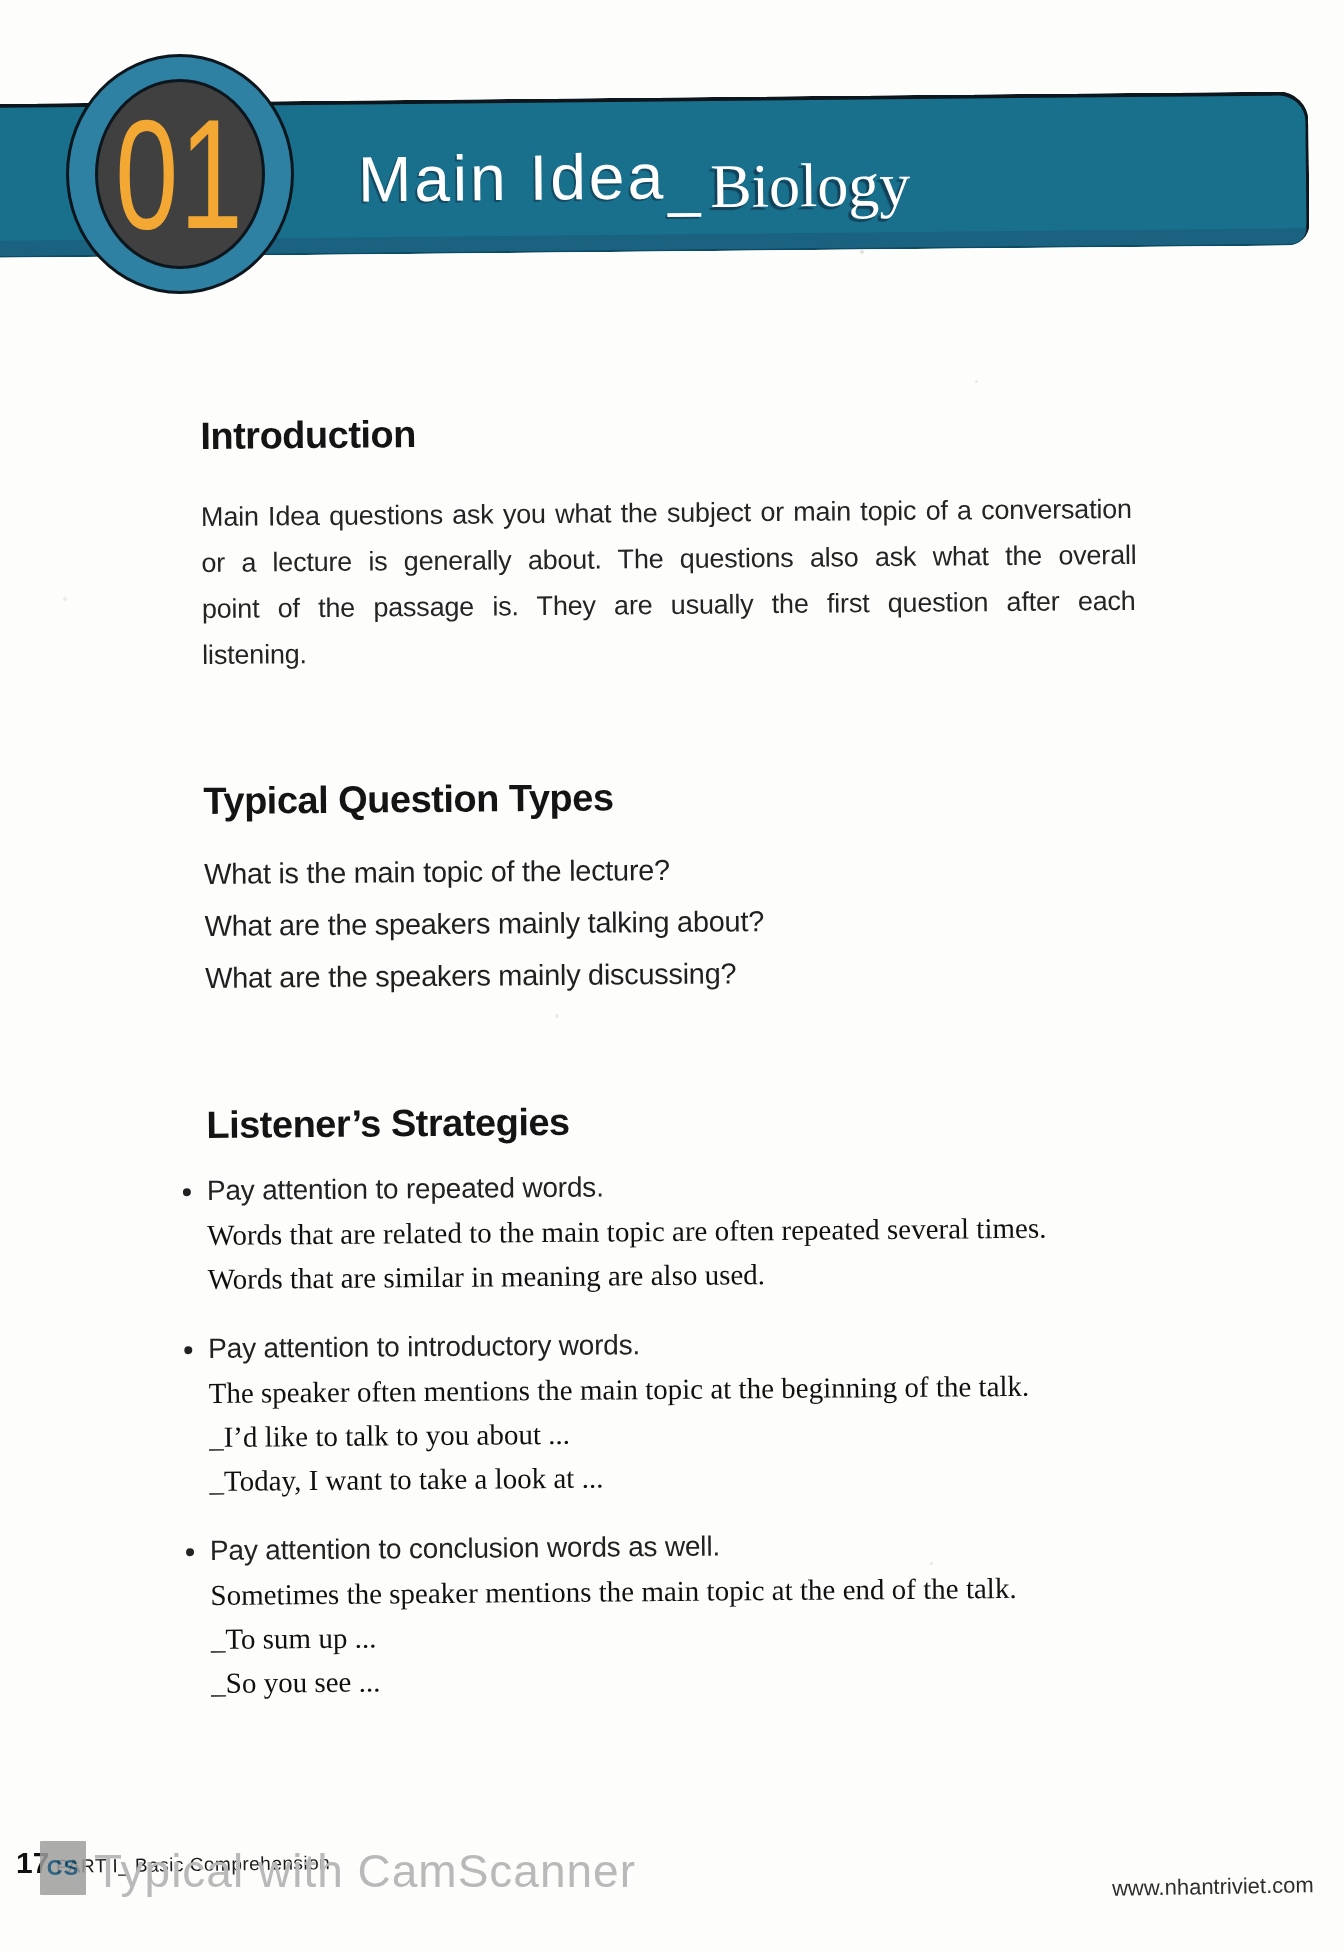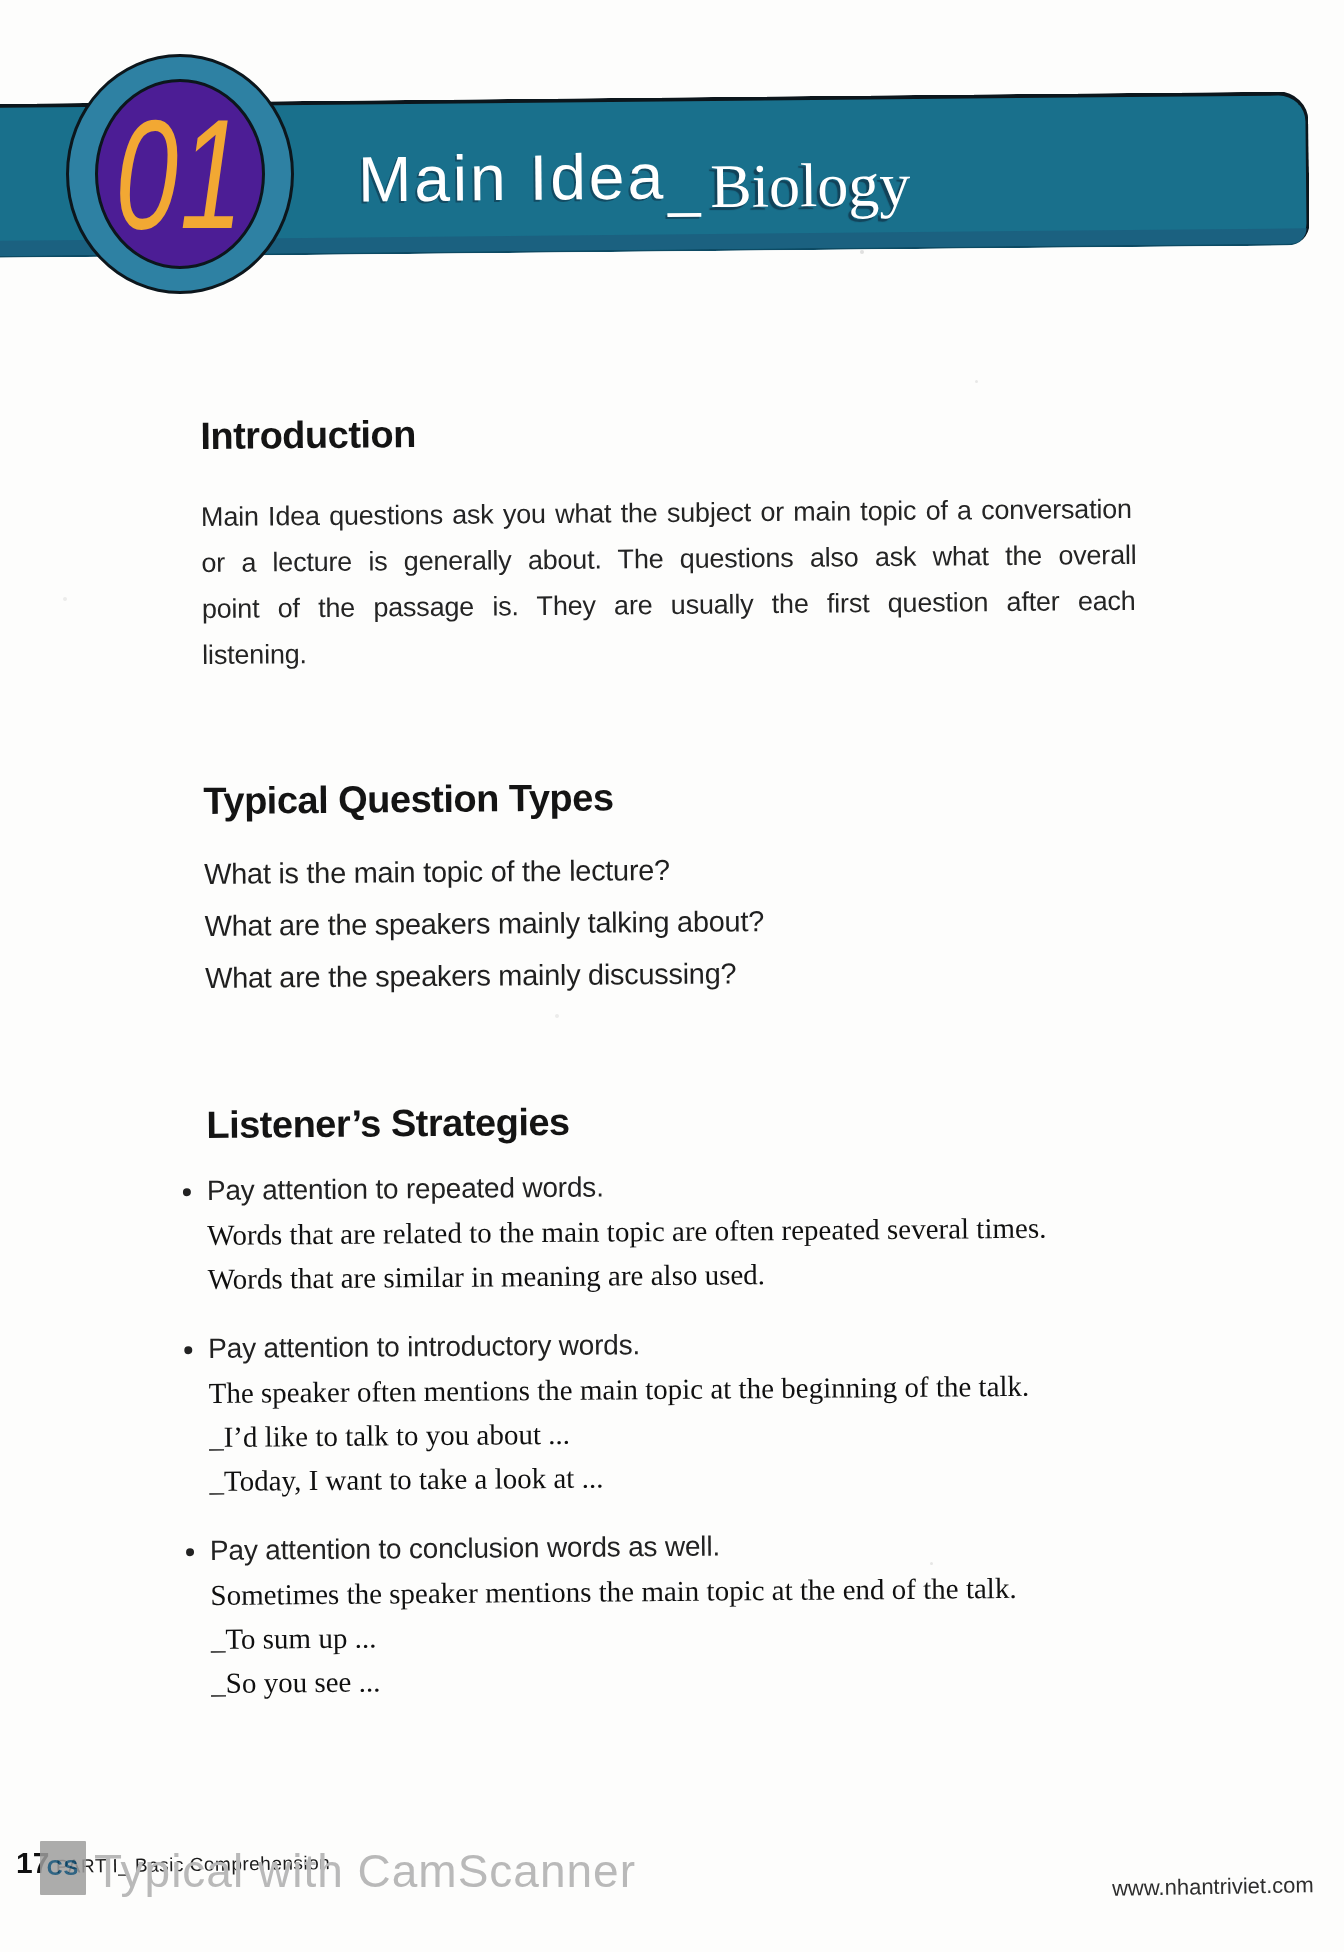--- a/index.html
+++ b/index.html
@@ -51,22 +51,22 @@
   
   .badge{
     position:absolute;left:66px;top:54px;
     width:222px;height:234px;
     background:#2e81a3;border:3px solid #0c161c;border-radius:50%;
     display:flex;align-items:center;justify-content:center;
     z-index:3;
   }
   .badge-inner{
     width:164px;height:184px;
-    background:#4c1d95;border:3px solid #0c161c;border-radius:50%;
-    display:flex;align-items:center;justify-content:center;font-style:italic;
+    background:#404040;border:3px solid #0c161c;border-radius:50%;
+    display:flex;align-items:center;justify-content:center;
   }
   .badge-number{
     font-size:138px;color:#f2a833;letter-spacing:2px;
     transform:scale(0.82,1.13);
     line-height:1;
   }
 
   
   .content{
     position:absolute;left:200px;top:400px;width:1030px;

